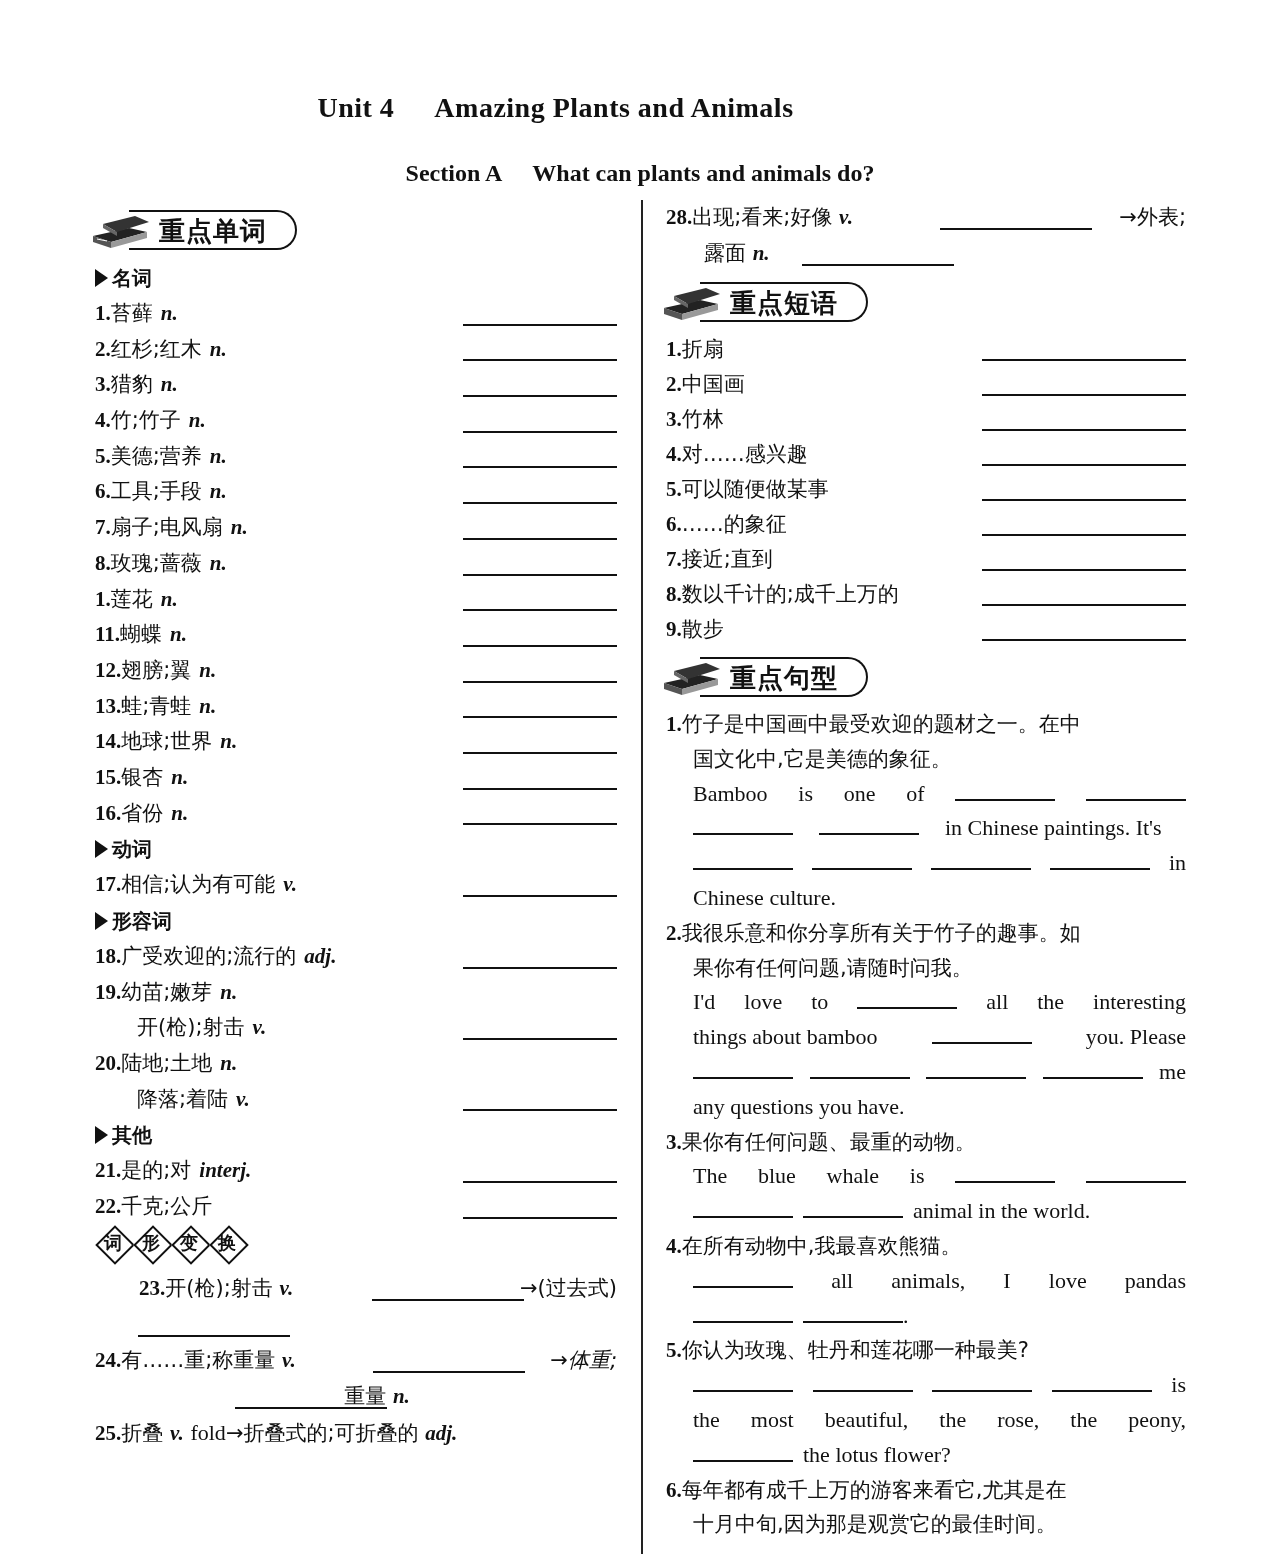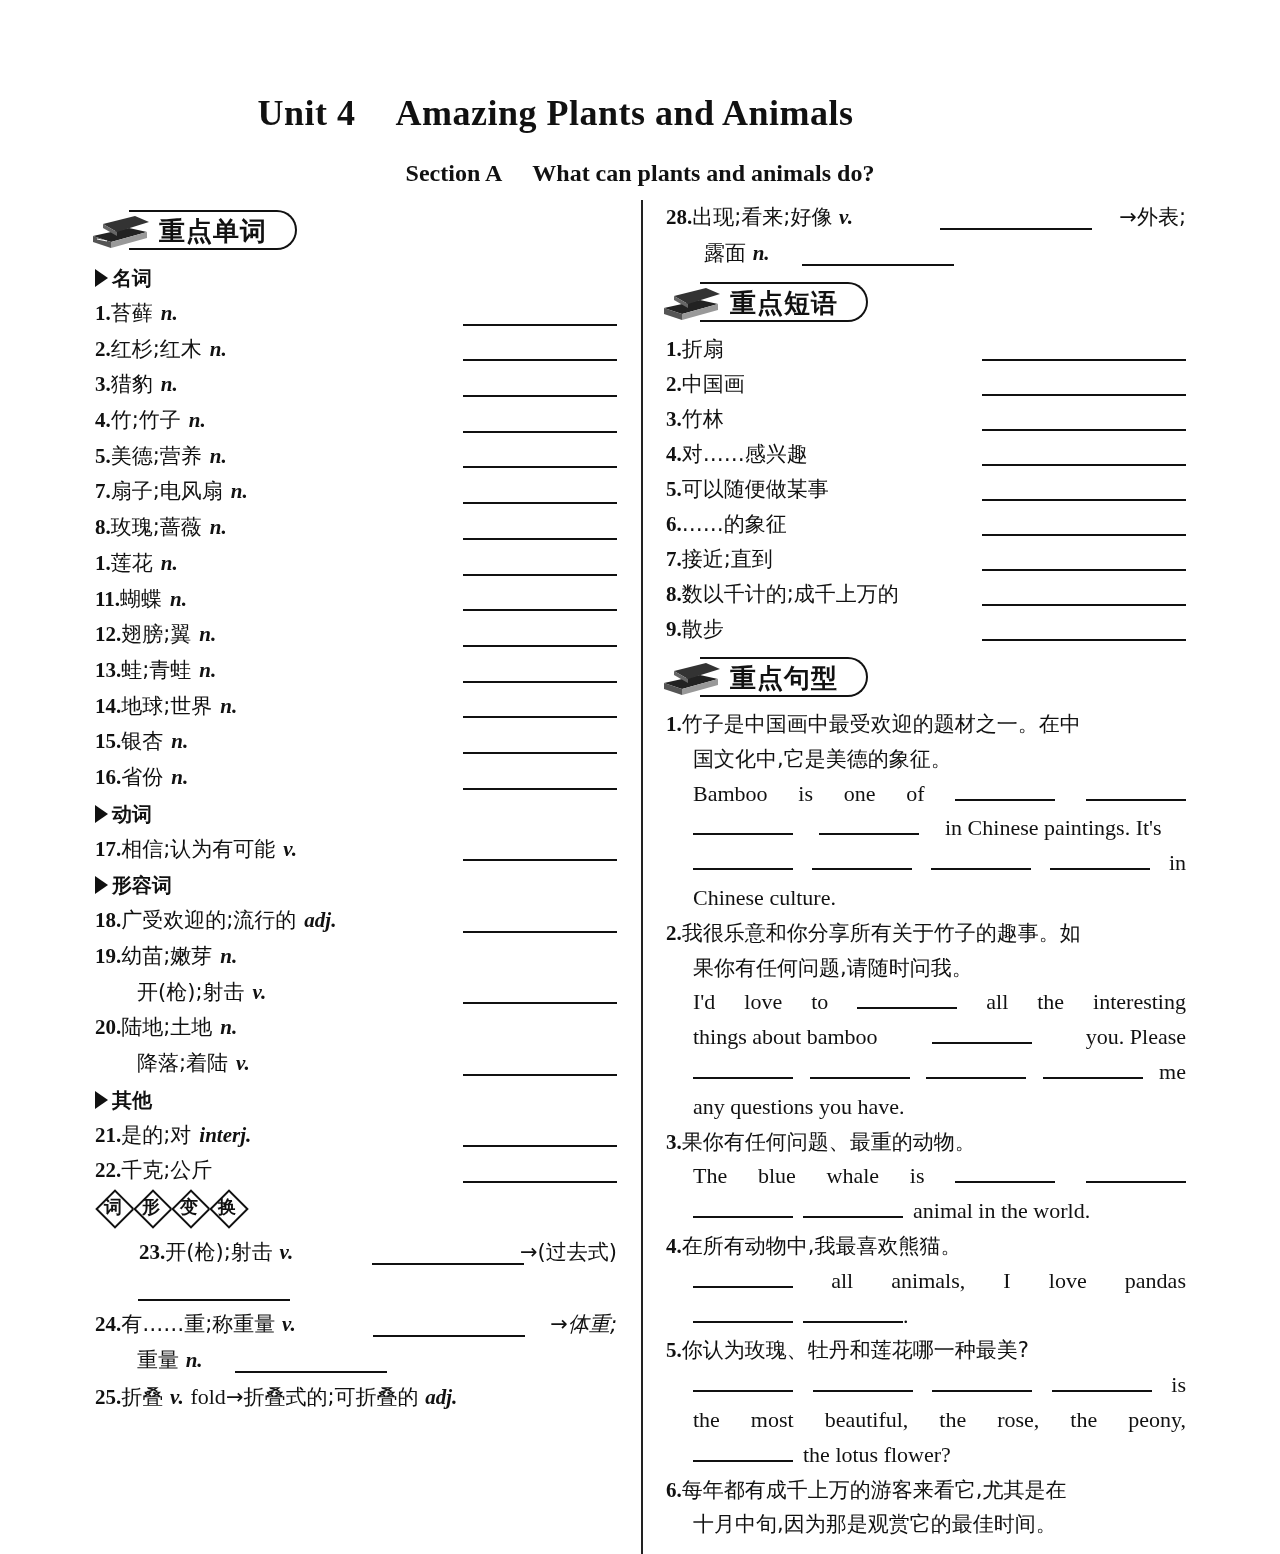--- a/index.html
+++ b/index.html
@@ -3,21 +3,21 @@
 <meta charset="utf-8">
 <style>
   html, body { margin: 0; padding: 0; background: #ffffff; }
   body {
     width: 1280px; height: 1554px; position: relative; overflow: hidden;
     font-family: "DejaVu Serif", "Liberation Serif", serif;
     color: #111;
   }
   .title {
     position: absolute; top: 92px; left: 0; width: 1111px; text-align: center;
-    font-family: "Liberation Serif", serif; font-weight: bold; font-size: 36px;
+    font-family: "Liberation Serif", serif; font-weight: bold; font-size: 28px;
     letter-spacing: 0.5px;
   }
   .title .gap { display: inline-block; width: 40px; }
   .subtitle {
     position: absolute; top: 160px; left: 0; width: 1280px; text-align: center;
     font-family: "Liberation Serif", serif; font-weight: bold; font-size: 24px;
   }
   .subtitle .gap { display: inline-block; width: 30px; }
   .divider {
     position: absolute; left: 641px; top: 200px; width: 2px; height: 1354px; background: #222;
@@ -114,20 +114,21 @@
     <span class="label">重点单词</span>
   </div>
 
   <div class="cat"><span class="tri"></span><span>名词</span></div>
 
   <div class="row"><span class="num">1.</span><span>苔藓</span><span class="pos">n.</span><span class="blank"></span></div>
   <div class="row"><span class="num">2.</span><span>红杉;红木</span><span class="pos">n.</span><span class="blank"></span></div>
   <div class="row"><span class="num">3.</span><span>猎豹</span><span class="pos">n.</span><span class="blank"></span></div>
   <div class="row"><span class="num">4.</span><span>竹;竹子</span><span class="pos">n.</span><span class="blank"></span></div>
   <div class="row"><span class="num">5.</span><span>美德;营养</span><span class="pos">n.</span><span class="blank"></span></div>
+  <div class="row"><span class="num">6.</span><span>工具;手段</span><span class="pos">n.</span><span class="blank"></span></div>
   <div class="row"><span class="num">7.</span><span>扇子;电风扇</span><span class="pos">n.</span><span class="blank"></span></div>
   <div class="row"><span class="num">8.</span><span>玫瑰;蔷薇</span><span class="pos">n.</span><span class="blank"></span></div>
   <div class="row"><span class="num">1.</span><span>莲花</span><span class="pos">n.</span><span class="blank"></span></div>
   <div class="row"><span class="num">11.</span><span>蝴蝶</span><span class="pos">n.</span><span class="blank"></span></div>
   <div class="row"><span class="num">12.</span><span>翅膀;翼</span><span class="pos">n.</span><span class="blank"></span></div>
   <div class="row"><span class="num">13.</span><span>蛙;青蛙</span><span class="pos">n.</span><span class="blank"></span></div>
   <div class="row"><span class="num">14.</span><span>地球;世界</span><span class="pos">n.</span><span class="blank"></span></div>
   <div class="row"><span class="num">15.</span><span>银杏</span><span class="pos">n.</span><span class="blank"></span></div>
   <div class="row"><span class="num">16.</span><span>省份</span><span class="pos">n.</span><span class="blank"></span></div>
 
@@ -167,21 +168,21 @@
     <span style="position:absolute;right:0;top:0;">→(过去式)</span>
   </div>
   <div class="wf" style="position:relative;height:36px;">
     <span class="inline-blank" style="position:absolute;left:43px;top:8px;width:152px;"></span>
   </div>
   <div class="wf" style="position:relative;height:36px;">
     <span class="num">24.</span><span>有……重;称重量</span> <span class="pos">v.</span>
     <span class="inline-blank" style="position:absolute;left:278px;top:8px;width:152px;"></span>
     <span style="position:absolute;right:0;top:0;font-style:italic;">→体重;</span>
   </div>
-  <div class="wf" style="position:relative;height:36px;padding-left:42px;">
+  <div class="wf" style="position:relative;height:36px;padding-left:42px;text-align:center;">
     <span>重量</span> <span class="pos">n.</span>
     <span class="inline-blank" style="position:absolute;left:140px;top:8px;width:152px;"></span>
   </div>
   <div class="wf" style="position:relative;height:36px;">
     <span class="num">25.</span><span>折叠</span> <span class="pos">v.</span> <span class="en">fold</span><span>→折叠式的;可折叠的</span> <span class="pos">adj.</span>
   </div>
 </div>
 
 <div class="col col-right">
 

